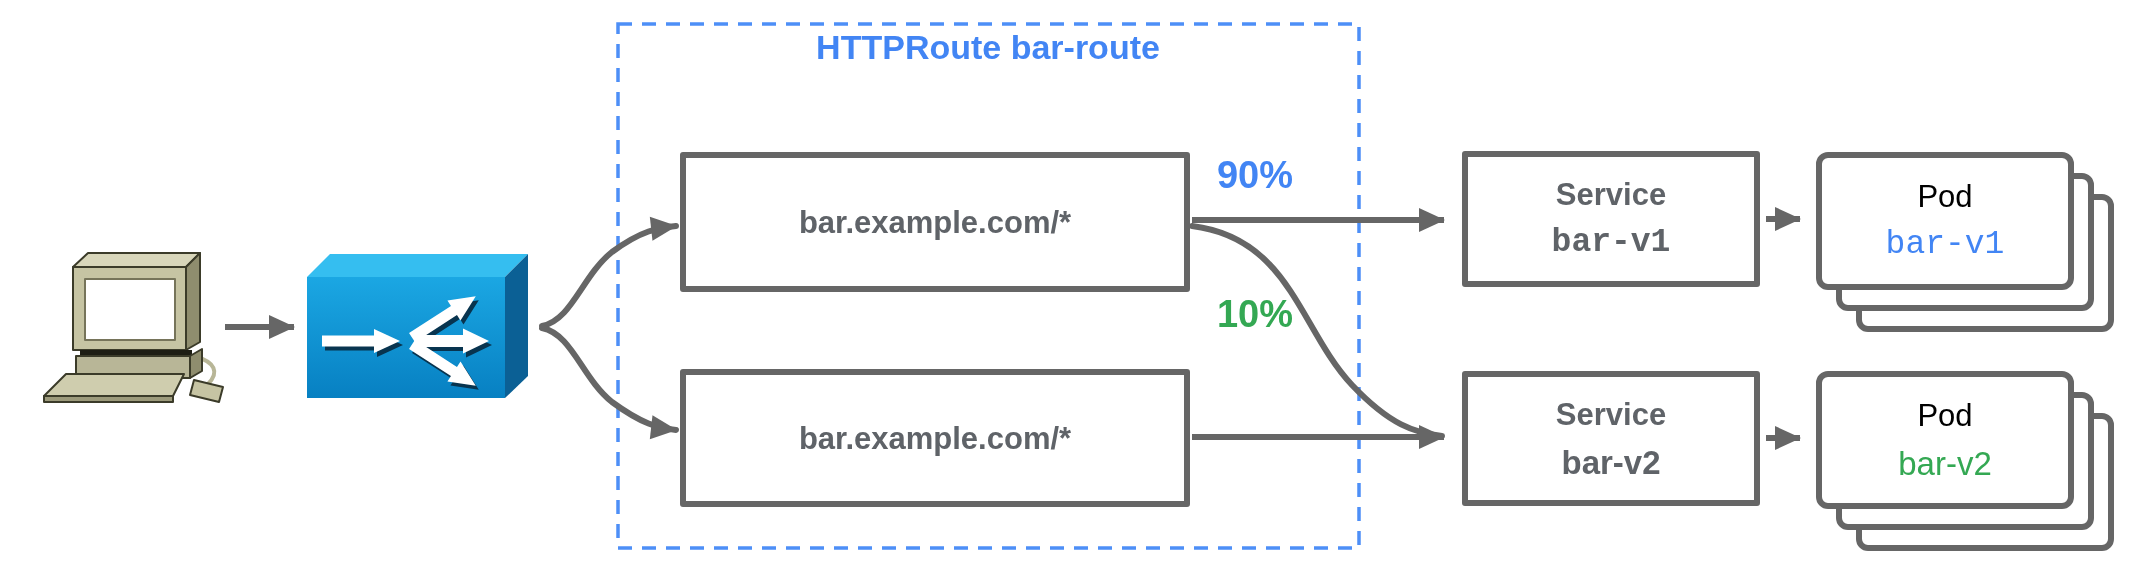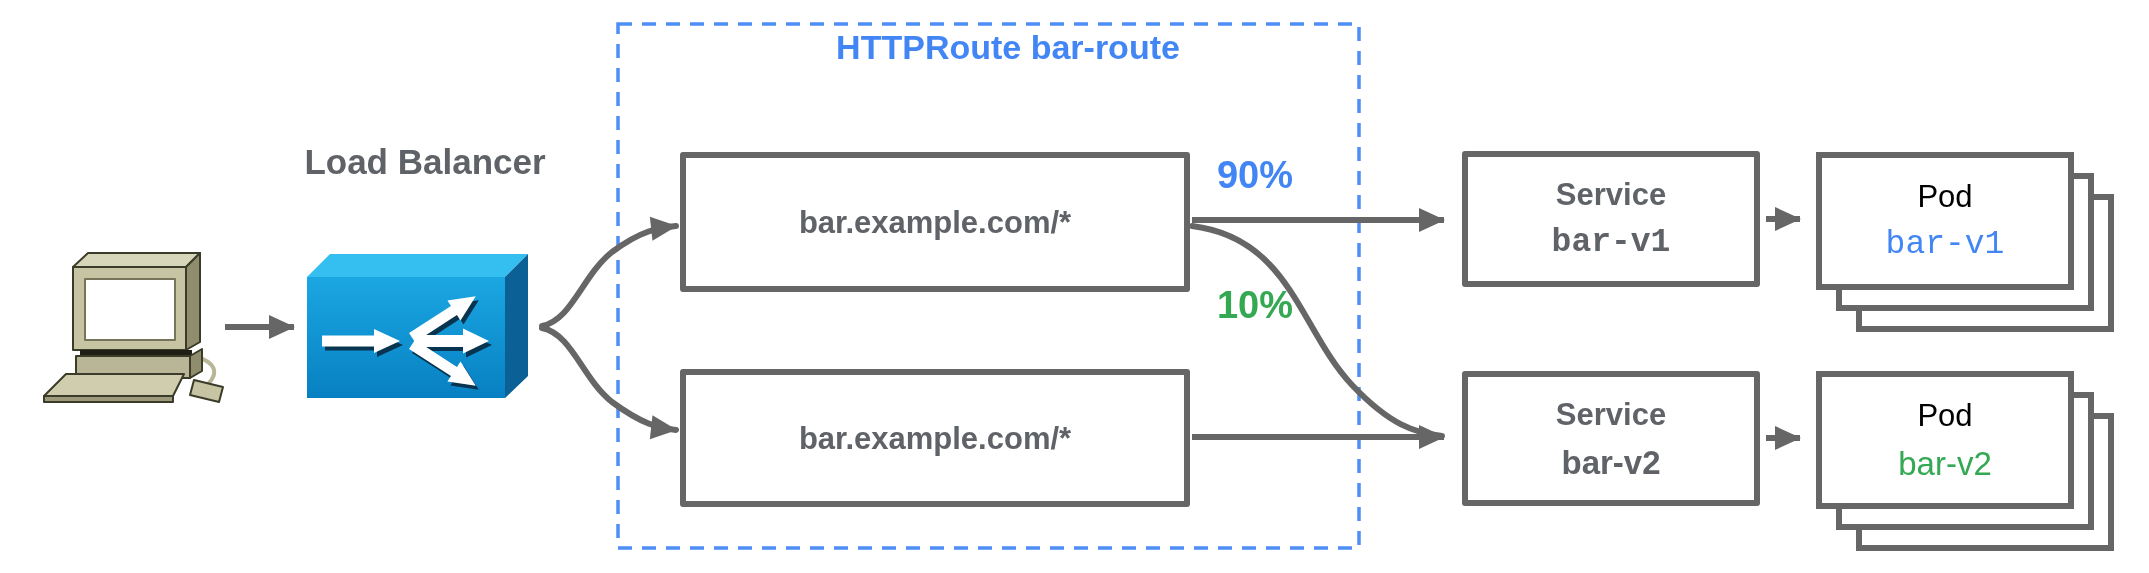--- a/index.html
+++ b/index.html
@@ -11,27 +11,27 @@
         border-radius:3px;display:flex;flex-direction:column;align-items:center;
         justify-content:center;z-index:3;}
   .node .ln{display:block;text-align:center;font-weight:bold;color:#5f6368;}
   .route-text{font-size:31px;line-height:45px;color:#5f6368;font-weight:bold;}
   .kind{font-size:31px;line-height:48px;}
   .res-name{font-size:33px;line-height:48px;}
   .blue{color:#4285F4;font-family:Liberation Mono, monospace;}
   .green{color:#34A853;}
   .floating-label{position:absolute;text-align:center;font-weight:bold;z-index:4;}
   #lb-label{left:255px;top:142px;width:340px;font-size:35px;color:#5f6368;}
-  #httproute-title{left:808px;top:28px;width:400px;font-size:34px;line-height:38px;color:#4285F4;}
+  #httproute-title{left:788px;top:28px;width:400px;font-size:34px;line-height:38px;color:#4285F4;}
   #pct-90{left:1180px;top:154px;width:150px;font-size:38px;color:#4285F4;}
-  #pct-10{left:1180px;top:284px;width:150px;font-size:38px;color:#34A853;}
+  #pct-10{left:1180px;top:293px;width:150px;font-size:38px;color:#34A853;}
   
   .pod-stack{position:absolute;z-index:2;}
   .pod-card{position:absolute;box-sizing:border-box;background:#fff;border:6px solid #666666;
-            border-radius:0;width:258px;height:138px;display:flex;flex-direction:column;
+            border-radius:12px;width:258px;height:138px;display:flex;flex-direction:column;
             align-items:center;justify-content:center;}
 </style>
 </head>
 <body>
 
 <div id="canvas">
 
   <svg class="layer" width="2149" height="573" viewBox="0 0 2149 573">
     <defs>
       <marker id="ah" markerUnits="userSpaceOnUse" markerWidth="30" markerHeight="26" refX="26" refY="13" orient="auto">
@@ -80,21 +80,20 @@
       <path d="M542,326 C572,320 582,276 612,252 C642,230 658,228 676,226" marker-end="url(#ah)" stroke-linecap="round"></path>
       <path d="M542,328 C572,334 582,378 612,402 C642,424 658,428 676,430" marker-end="url(#ah)" stroke-linecap="round"></path>
       <path d="M1192,220 H1444" marker-end="url(#ah)"></path>
       <path d="M1192,226 C1290,238 1300,330 1352,385 C1390,425 1415,433 1442,436" stroke-linecap="round"></path>
       <path d="M1192,437 H1444" marker-end="url(#ah)"></path>
       <path d="M1766,219 H1800" marker-end="url(#ah)"></path>
       <path d="M1766,438 H1800" marker-end="url(#ah)"></path>
     </g>
   </svg>
 
-  <div id="lb-label" class="floating-label">Load Balancer</div>
 
   <div id="httproute-title" class="floating-label">
     <span class="ln">HTTPRoute</span>
     <span class="ln">bar-route</span>
   </div>
 
   <div id="pct-90" class="floating-label">90%</div>
   <div id="pct-10" class="floating-label">10%</div>
 
   <div class="node" style="left:680px;top:152px;width:510px;height:140px;">

